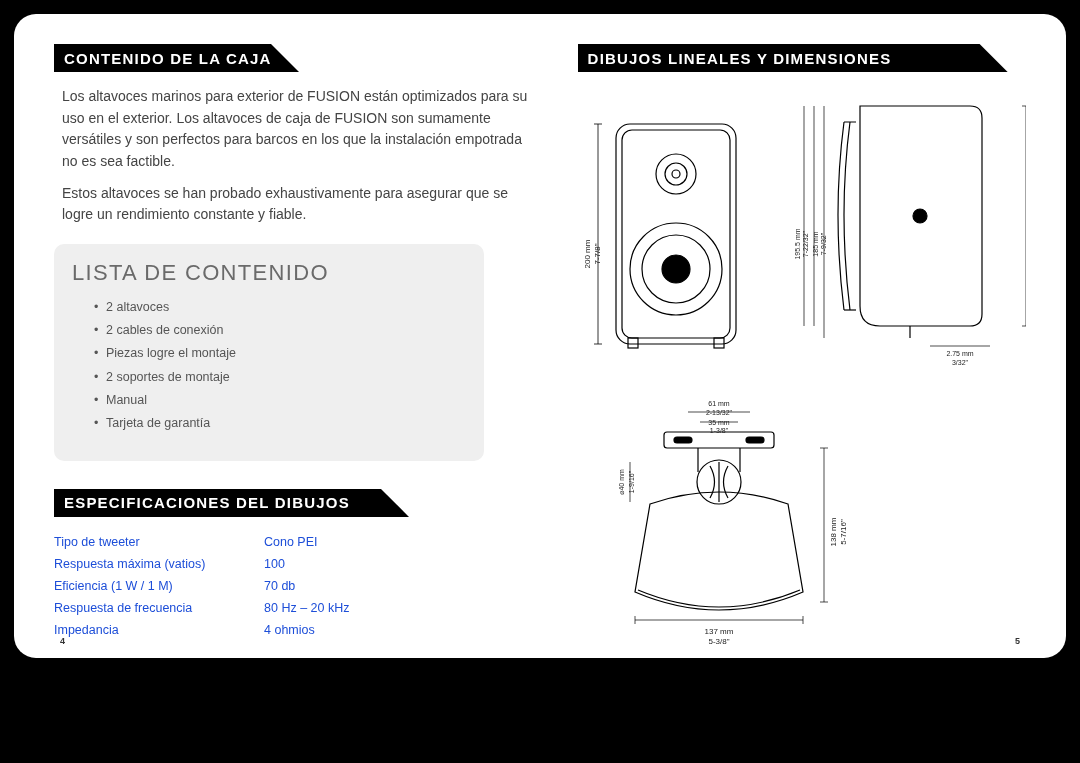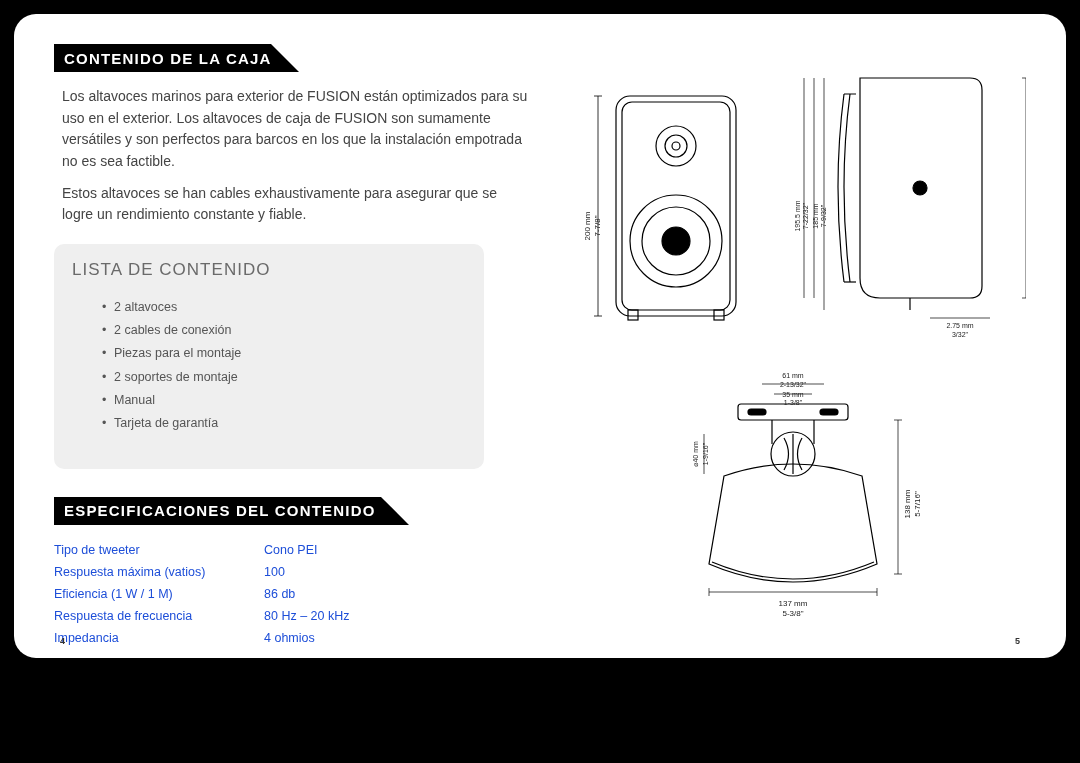--- a/index.html
+++ b/index.html
@@ -76,24 +76,24 @@
     background:#efefef;
     border-radius:10px;
     padding:16px 18px 18px 18px;
     max-width:430px;
     margin-top:18px;
   }
   .card h3{
     margin:0 0 10px 0;
     font-weight:400;
     letter-spacing:.06em;
-    font-size:17px;
+    font-size:22px;
     color:#6a6a6a;
   }
-  .card ul{margin:16px;padding:0 0 0 14px;list-style:none}
+  .card ul{margin:8px;padding:0 0 0 14px;list-style:none}
   .card li{
     font-size:12.5px;color:#555;line-height:1.85;
     position:relative;padding-left:12px;
   }
   .card li::before{
     content:"•";position:absolute;left:0;top:0;color:#555;
   }
 
   .specs{margin-top:28px}
   table.spec{
@@ -110,85 +110,88 @@
   }
   .pn.left{left:46px}
   .pn.right{right:46px}
 
   
   .drawings{
     display:flex;flex-direction:column;gap:18px;
     margin-top:22px;
   }
   .row1{display:flex;gap:40px;align-items:flex-end;justify-content:center}
-  .row2{display:flex;justify-content:center}
+  .row2{display:flex;justify-content:flex-start}
 
   svg{display:block}
 
   .dim-label{font-size:8px;fill:#222;font-family:Arial}
   .dim-label.small{font-size:7px}
 </style>
 </head>
 <body>
 
 <div class="frame">
   <div class="paper">
     <div class="content">
 
       <div class="col left">
         <div class="ribbon w1">
           <span>CONTENIDO DE LA CAJA</span>
         </div>
         <p class="body">Los altavoces marinos para exterior de FUSION están optimizados para su uso en el exterior. Los altavoces de caja de FUSION son sumamente versátiles y son perfectos para barcos en los que la instalación empotrada no es sea factible.</p>
-        <p class="body">Estos altavoces se han cables exhaustivamente para asegurar que se logre un rendimiento constante y fiable.</p>
+        <p class="body">Estos altavoces se han probado exhaustivamente para asegurar que se logre un rendimiento constante y fiable.</p>
 
         <div class="card">
           <h3>LISTA DE CONTENIDO</h3>
           <ul>
             <li>2 altavoces</li>
             <li>2 cables de conexión</li>
-            <li>Piezas para el montaje</li>
+            <li>Piezas logre el montaje</li>
             <li>2 soportes de montaje</li>
             <li>Manual</li>
             <li>Tarjeta de garantía</li>
           </ul>
         </div>
 
         <div class="specs">
           <div class="ribbon w2">
-            <span>ESPECIFICACIONES DEL CONTENIDO</span>
+            <span>ESPECIFICACIONES DEL DIBUJOS</span>
           </div>
           <table class="spec">
             <tbody>
                 <tr>
                   <td>Tipo de tweeter</td>
                   <td>Cono PEI</td>
                 </tr>
             <tr>
                   <td>Respuesta máxima (vatios)</td>
                   <td>100</td>
                 </tr>
             <tr>
                   <td>Eficiencia (1 W / 1 M)</td>
-                  <td>86 db</td>
+                  <td>70 db</td>
                 </tr>
             <tr>
                   <td>Respuesta de frecuencia</td>
                   <td>80 Hz – 20 kHz</td>
                 </tr>
             <tr>
                   <td>Impedancia</td>
                   <td>4 ohmios</td>
                 </tr>
           </tbody>
             </table>
         </div>
       </div>
 
       <div class="col right">
+        <div class="ribbon w3">
+          <span>DIBUJOS LINEALES Y DIMENSIONES</span>
+        </div>
 
         <div class="drawings">
           <div class="row1">
 
             <svg width="190" height="260">
               <g stroke="#000" fill="none" stroke-width="1.2">
                 <rect x="38" y="10" width="120" height="220" rx="14"></rect>
                 <rect x="44" y="16" width="108" height="208" rx="10"></rect>
 
                 <circle cx="98" cy="60" r="20"></circle>

